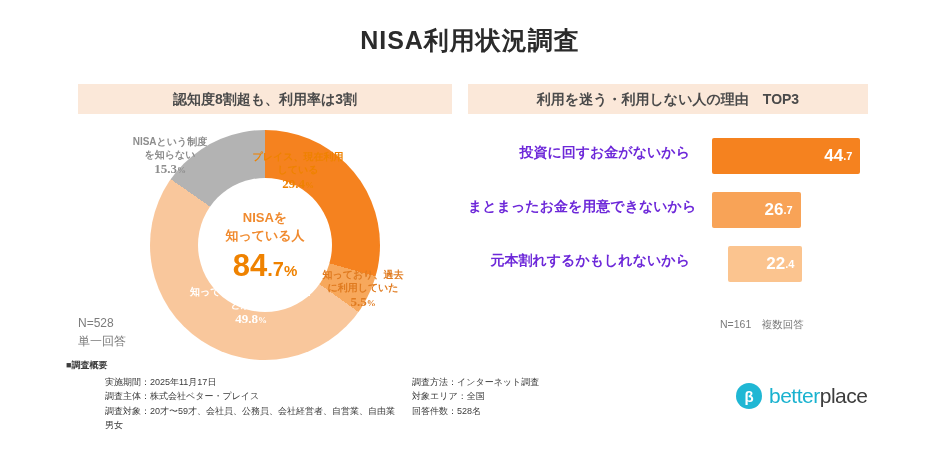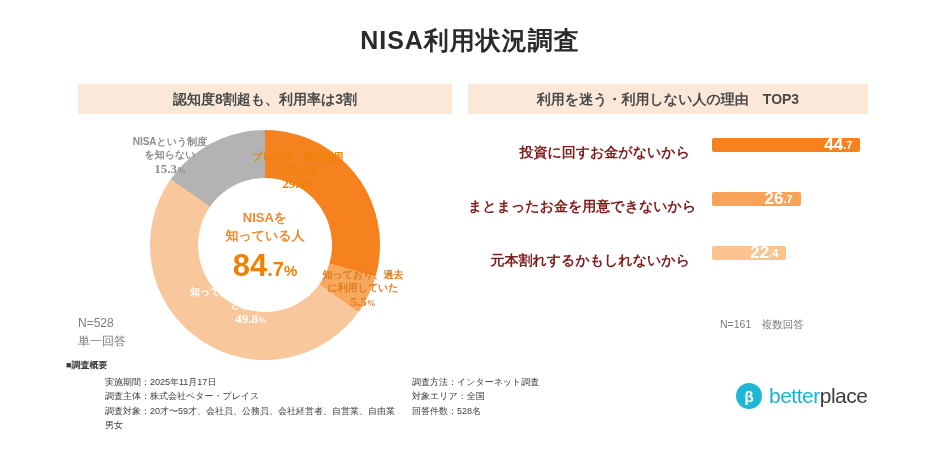--- a/index.html
+++ b/index.html
@@ -57,25 +57,25 @@
   #seg-unknown{left:128px;top:135px;width:84px;color:#8d8d8d;}
 
   #n-left{position:absolute;left:78px;top:314px;width:86px;
     font-size:12px;color:#7b7b7b;line-height:1.5;}
 
   
   #bars{position:absolute;left:468px;top:138px;width:410px;}
   .bar-row{display:flex;align-items:center;height:30px;margin-bottom:24px;}
   .bar-label{
     width:222px;text-align:right;padding-right:22px;
-    font-size:14px;font-weight:bold;color:#7f1d1d;white-space:nowrap;
+    font-size:14px;font-weight:bold;color:#6d28d9;white-space:nowrap;
   }
   .bar-track{position:relative;height:30px;flex:1;}
   .bar-fill{
-    height:14px;border-radius:2px;
+    height:36px;border-radius:2px;
     display:flex;align-items:center;justify-content:flex-end;
     padding-right:8px;box-sizing:border-box;
     color:#ffffff;font-weight:bold;font-size:17px;
   }
   .bar-fill .dec{font-size:11px;}
   #n-right{position:absolute;left:720px;top:318px;width:180px;text-align:left;
     font-size:10.5px;color:#7b7b7b;}
 
   
   #footer{position:absolute;left:66px;top:358px;width:560px;font-size:9px;color:#3c3c3c;line-height:1.62;}
@@ -151,21 +151,21 @@
     <div class="bar-track">
       <div class="bar-fill" id="bar1" style="width: 53.4%; background: rgb(248, 163, 87);">
           <span>26</span>
           <span class="dec">.7</span>
         </div>
     </div>
   </div>
   <div class="bar-row">
     <div class="bar-label">元本割れするかもしれないから</div>
     <div class="bar-track">
-      <div class="bar-fill" id="bar2" style="width: 44.8%; background: rgb(251, 196, 143);">
+      <div class="bar-fill" id="bar2" style="width: 44.8%; background: rgb(251, 196, 143); margin-left: 16px;">
           <span>22</span>
           <span class="dec">.4</span>
         </div>
     </div>
   </div>
 </div>
 
 <div id="n-right">N=161　複数回答</div>
 
 <div id="footer">

